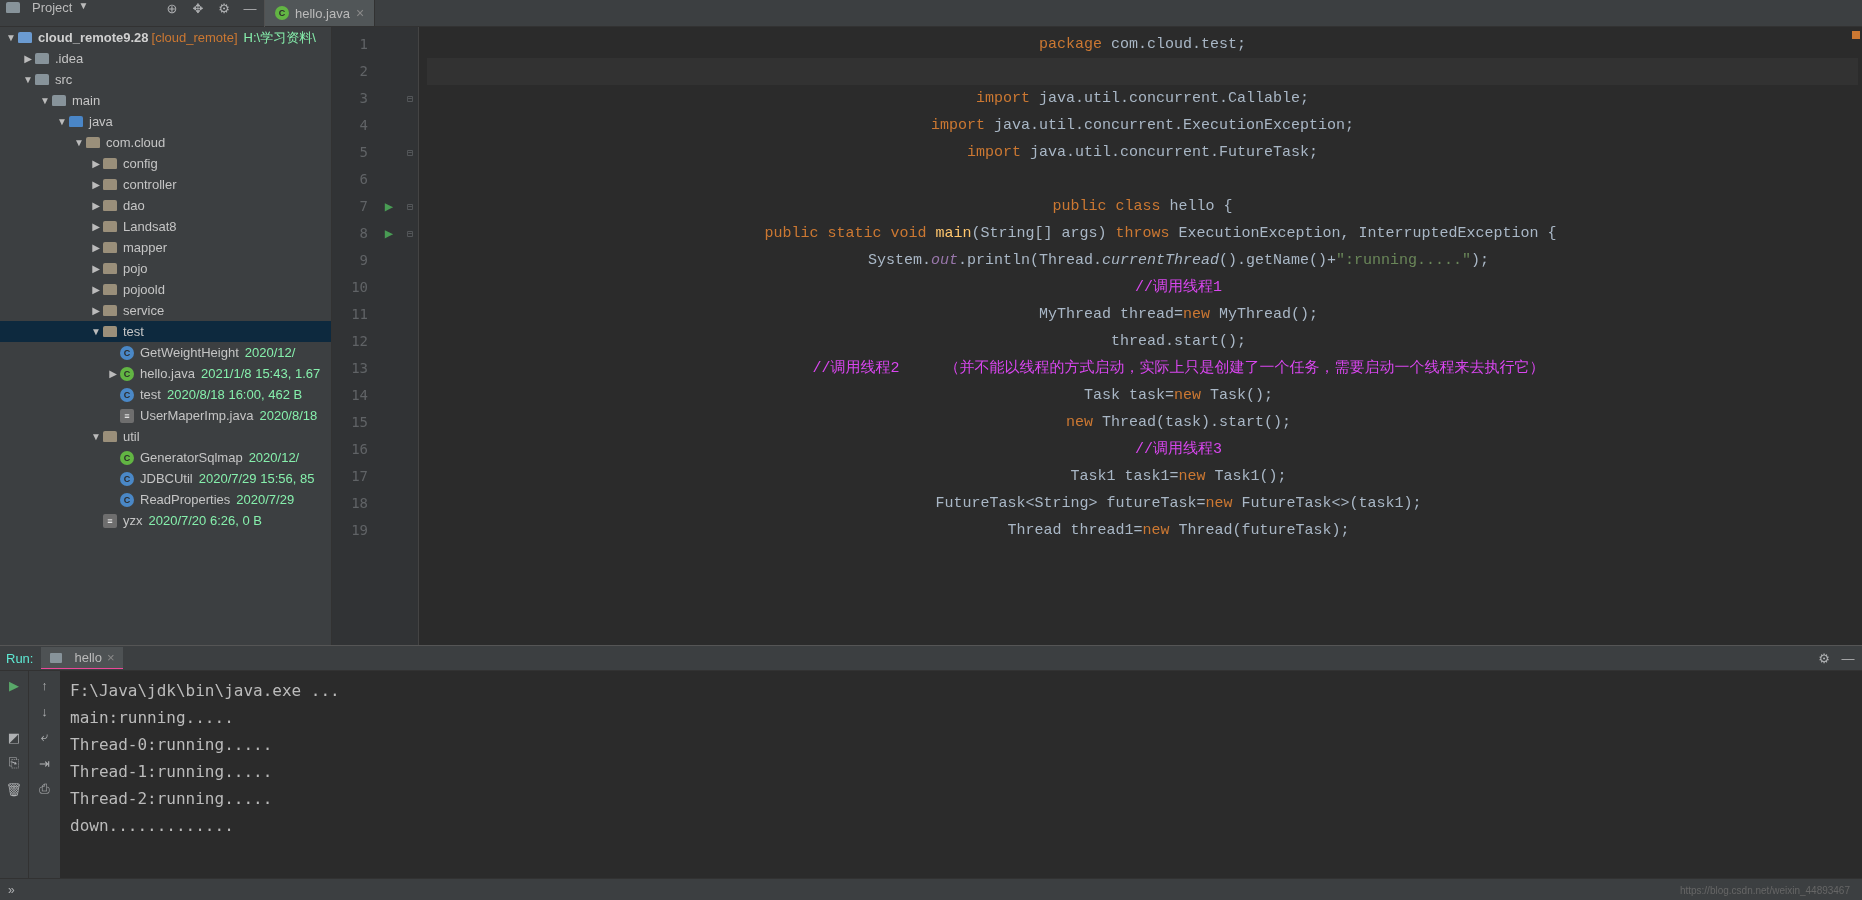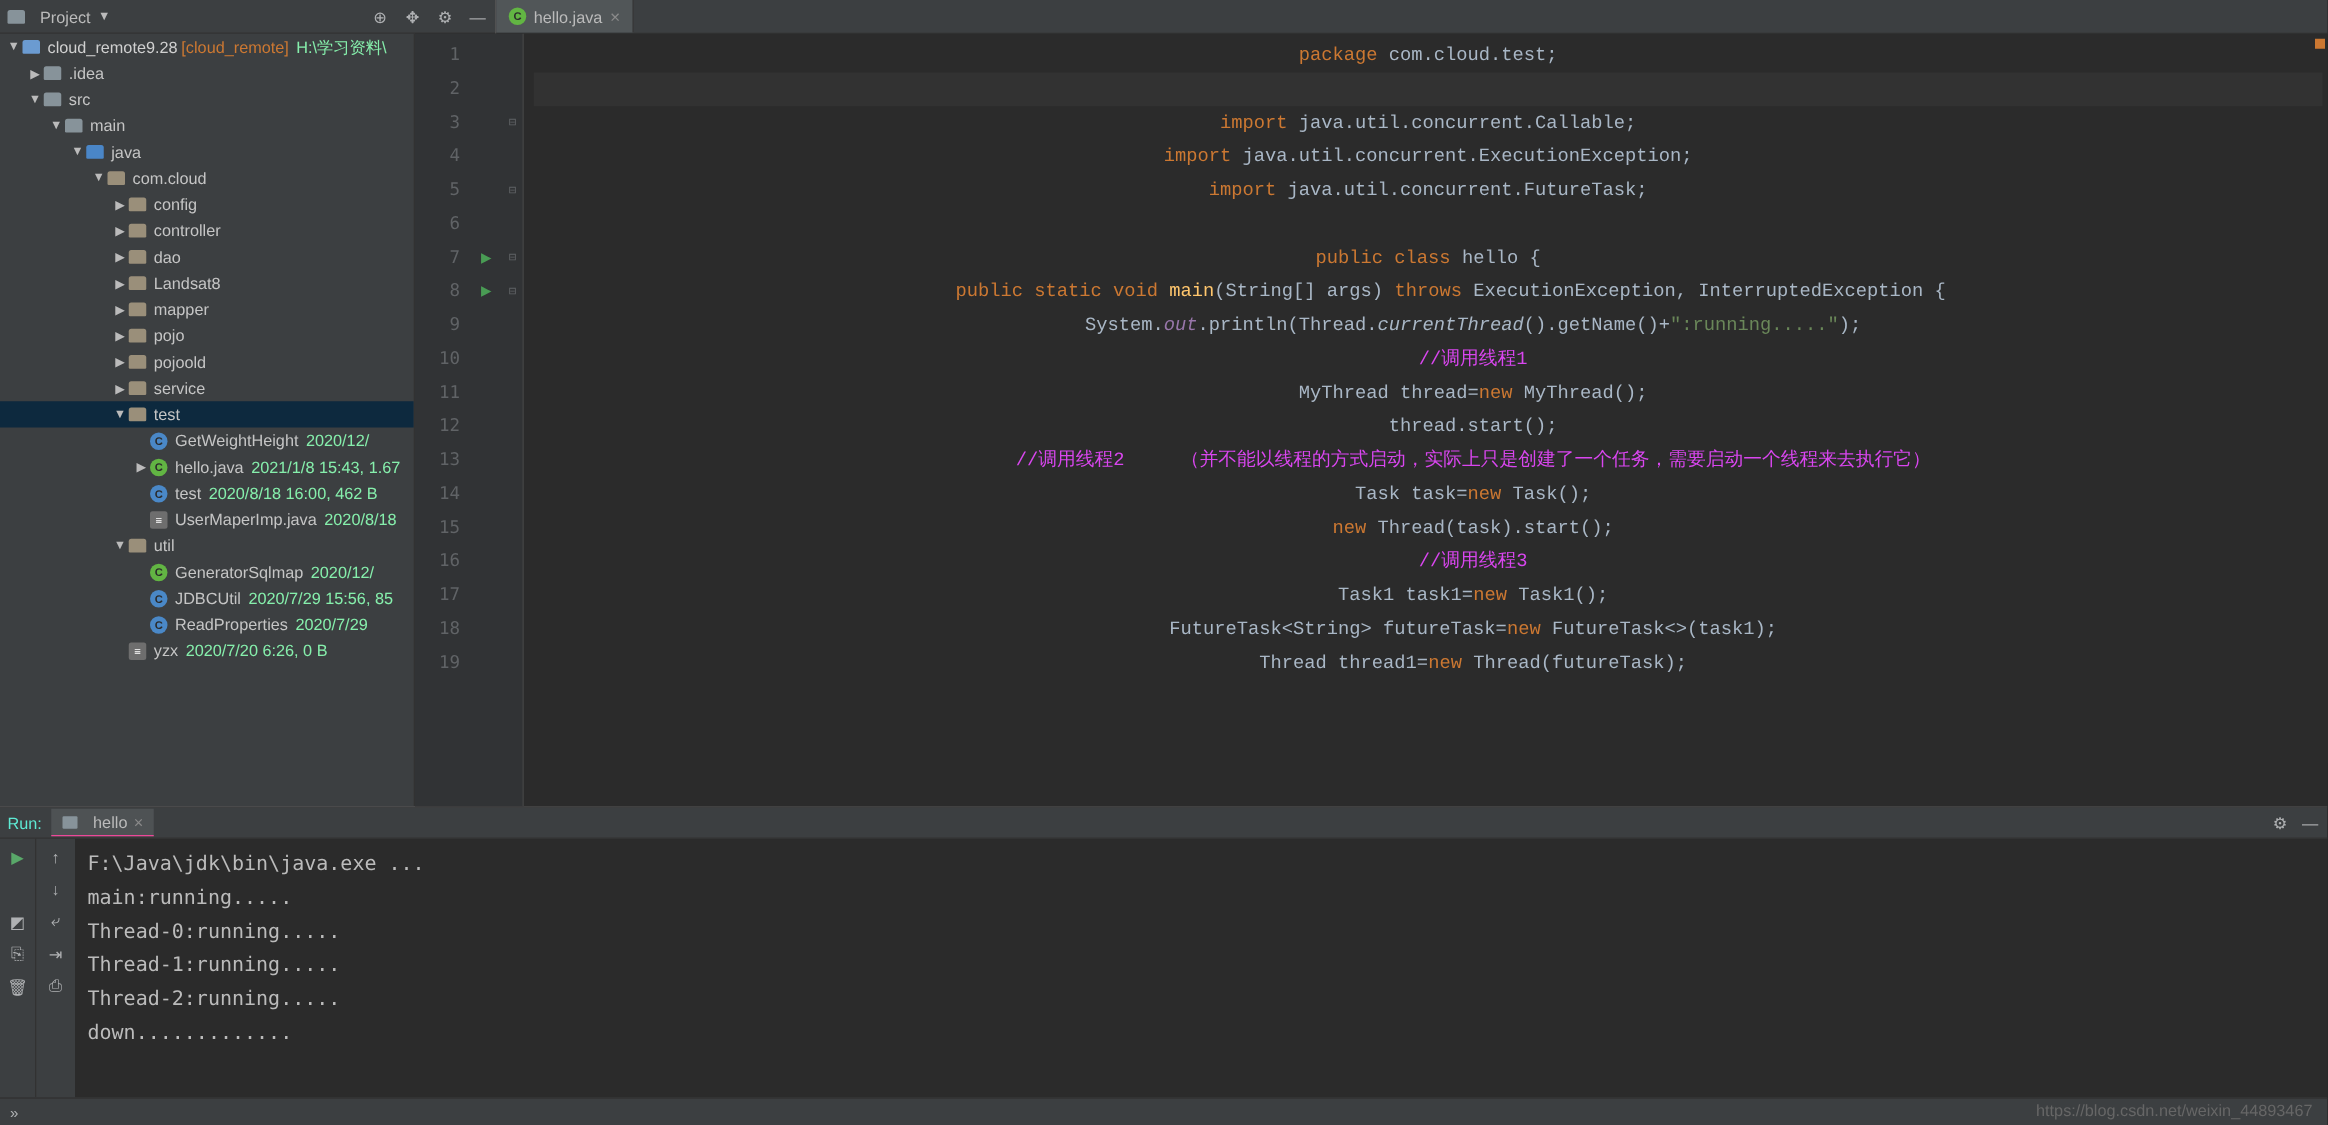--- a/index.html
+++ b/index.html
@@ -8,21 +8,21 @@
   background: #2b2b2b;
   font-family: "Segoe UI", Arial, sans-serif;
   font-size: 13px;
   color: #bbbbbb;
   overflow: hidden;
   display: flex; flex-direction: column;
 }
 
 .top-row { display: flex; height: 27px; background: #3c3f41; border-bottom: 1px solid #323232; }
 .proj-header {
-  width: 396px; display: flex; align-items: center; padding: 0 6px; gap: 6px;
+  width: 264px; display: flex; align-items: flex-start; padding: 0 6px; gap: 6px;
 }
 .proj-label { color: #bbbbbb; font-weight: 500; }
 .proj-drop { font-size: 10px; color: #bbbbbb; }
 .proj-header-spacer { flex: 1; }
 .hdr-icons { display: flex; gap: 10px; align-items: center; }
 .hdr-ico { width: 16px; height: 16px; display: flex; align-items: center; justify-content: center; color: #afb1b3; cursor: pointer; }
 .divider-v { width: 1px; background: #515151; height: 27px; }
 .tabstrip { flex: 1; display: flex; align-items: stretch; background: #3c3f41; }
 .tab {
   display: flex; align-items: center; gap: 6px; padding: 0 10px;
@@ -47,21 +47,21 @@
 .tree-row {
   display: flex; align-items: center; height: 21px; white-space: nowrap; cursor: pointer;
   padding-right: 4px;
 }
 .tree-row.selected { background: #0d293e; }
 .arrow { width: 14px; display: inline-flex; justify-content: center; color: #bbbbbb; font-size: 10px; }
 .file-ico { width: 14px; height: 14px; margin-right: 6px; display: inline-flex; align-items:center; justify-content:center; }
 .folder-ico { width: 14px; height: 11px; background: #87939a; border-radius: 2px 2px 1px 1px; }
 .src-folder { background: #4a86c7; }
 .node-label { color: #c5c5c5; }
-.node-label .bold { font-weight: normal; color: #d0d0d0; }
+.node-label .bold { font-weight: bold; color: #d0d0d0; }
 .node-context { color: #cc7832; margin-left: 3px; }
 .node-meta { color: #86efac; margin-left: 6px; font-size: 13px; text-align: right; }
 
 .editor { flex: 1; display: flex; background: #2b2b2b; min-width: 0; position: relative; }
 .gutter {
   display: flex; background: #313335; font-family: Consolas, monospace; font-size: 14px;
   border-right: 1px solid #444; user-select: none;
 }
 .linenos { width: 44px; text-align: right; color: #606366; padding: 4px 8px 0 0; line-height: 27px; }
 .run-gutter { width: 26px; padding-top: 4px; }
@@ -101,21 +101,21 @@
 .run-leftcol { width: 28px; background: #3c3f41; display:flex; flex-direction:column; align-items:center; padding-top:6px; gap:10px; }
 .run-leftcol .ico { width:16px;height:16px; color:#afb1b3; display:flex;align-items:center;justify-content:center; cursor:pointer;}
 .run-leftcol .ico.play { color:#59a869; }
 .run-secondcol { width: 32px; background: #3c3f41; border-left:1px solid #323232; display:flex;flex-direction:column;align-items:center;padding-top:6px;gap:10px;}
 .run-secondcol .ico { width:16px;height:16px;color:#afb1b3;display:flex;align-items:center;justify-content:center;cursor:pointer;}
 .run-console {
   flex:1; padding: 6px 10px; font-family: Consolas, monospace; font-size: 16px;
   line-height: 27px; color: #bbbbbb; white-space: pre;
 }
 .watermark {
-  position: absolute; right: 12px; bottom: 4px; color: #666; font-size: 13px;
+  position: absolute; right: 12px; bottom: 4px; color: #666; font-size: 10px;
 }
 .bottom-strip { height: 22px; background:#3c3f41; border-top:1px solid #323232; display:flex; align-items:center; padding-left:8px;}
 .bottom-strip .chev { color:#afb1b3; font-size:12px; }
 </style>
 </head>
 <body>
 
 <div class="top-row">
   <div class="proj-header">
     <span class="file-ico">

